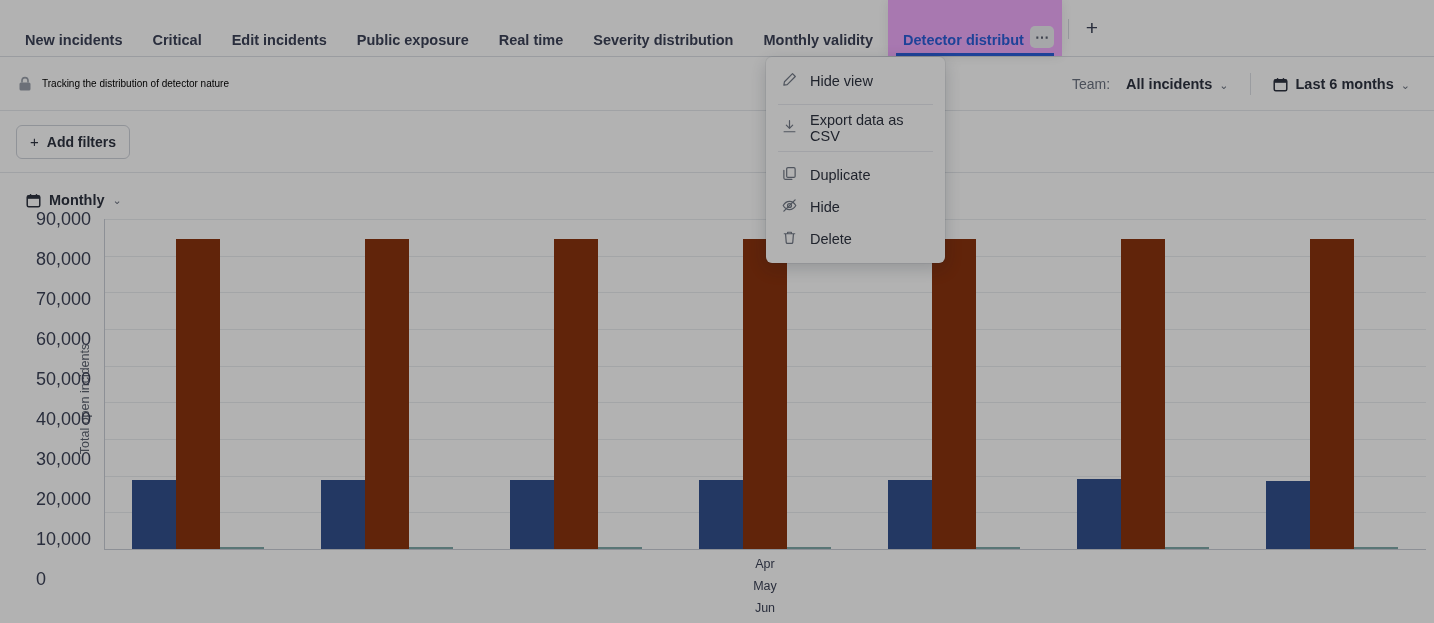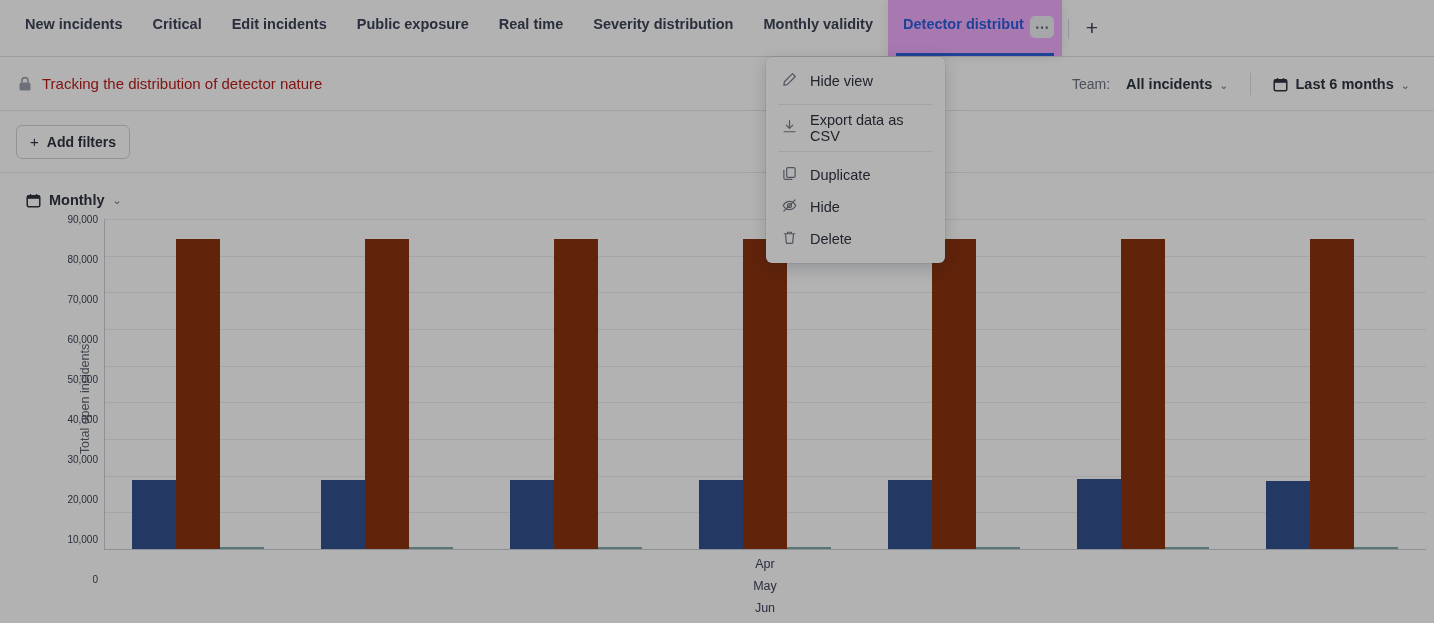--- a/index.html
+++ b/index.html
@@ -24,22 +24,22 @@
     border-bottom: 1px solid #dcdfe4;
     display: flex;
     align-items: flex-end;
     padding-left: 10px;
     background: #ffffff;
   }
   .tab {
     position: relative;
     height: 56px;
     display: flex;
-    align-items: flex-start;
-    padding: 16px 15px;
+    align-items: flex-end;
+    padding: 8px 15px;
     font-size: 14.5px;
     font-weight: 700;
     color: #3c4257;
     white-space: nowrap;
     cursor: pointer;
   }
   .tab.active {
     color: #2b5fd9;
     background: #f0abfc;
     box-shadow: 0 0 12px rgba(0,0,0,0.10);
@@ -83,21 +83,21 @@
   .subrow {
     height: 54px;
     display: flex;
     align-items: center;
     border-bottom: 1px solid #e4e7eb;
     padding: 0 16px 0 18px;
     background: #ffffff;
   }
   .sub-left { display: flex; align-items: center; gap: 10px; }
   .lock-ico { width: 14px; height: 16px; display: block; }
-  .subtitle { font-size: 15px; color: #b91c1c; }
+  .subtitle { font-size: 10px; color: #000000; }
   .sub-right { margin-left: auto; display: flex; align-items: center; gap: 0; }
   .team-label { font-size: 14px; color: #6b7280; margin-right: 8px; }
   .pill {
     display: flex; align-items: flex-end; gap: 7px;
     font-size: 14.5px; font-weight: 700; color: #2e3340;
     padding: 5px 8px; border-radius: 5px; cursor: pointer;
   }
   .sep-v { width: 1px; height: 22px; background: #dcdfe4; margin: 0 14px; }
   .caret { font-size: 11px; color: #6b7280; font-weight: 400; }
   .cal-ico { width: 15px; height: 15px; display: block; }
@@ -134,22 +134,22 @@
     left: 8px; top: 50%;
     transform: translateY(-50%) rotate(-90deg);
     transform-origin: center;
     font-size: 12.5px; color: #5d6470;
     white-space: nowrap;
   }
   .ytick {
     position: absolute;
     right: 0;
     width: 62px;
-    text-align: right;
-    font-size: 10px; color: #3c4257;
+    text-align: left;
+    font-size: 18px; color: #3c4257;
     transform: translateY(-50%);
   }
   .yticks { position: absolute; left: 14px; top: 0; width: 62px; height: 100%; }
   .grid { position: absolute; left: 82px; right: 8px; top: 0; bottom: 30px; }
   .gline { position: absolute; left: 0; right: 0; height: 1px; background: #e9ecef; }
   .gline.zero { background: #c9ced6; }
   .yaxisline { position: absolute; left: 82px; top: 0; bottom: 30px; width: 1px; background: #c9ced6; }
   .bars { position: absolute; left: 82px; right: 8px; top: 0; bottom: 30px; display: flex; }
   .group { flex: 1; position: relative; display: flex; align-items: flex-end; justify-content: center; gap: 0; }
   .bar { width: 44px; align-self: flex-end; }

